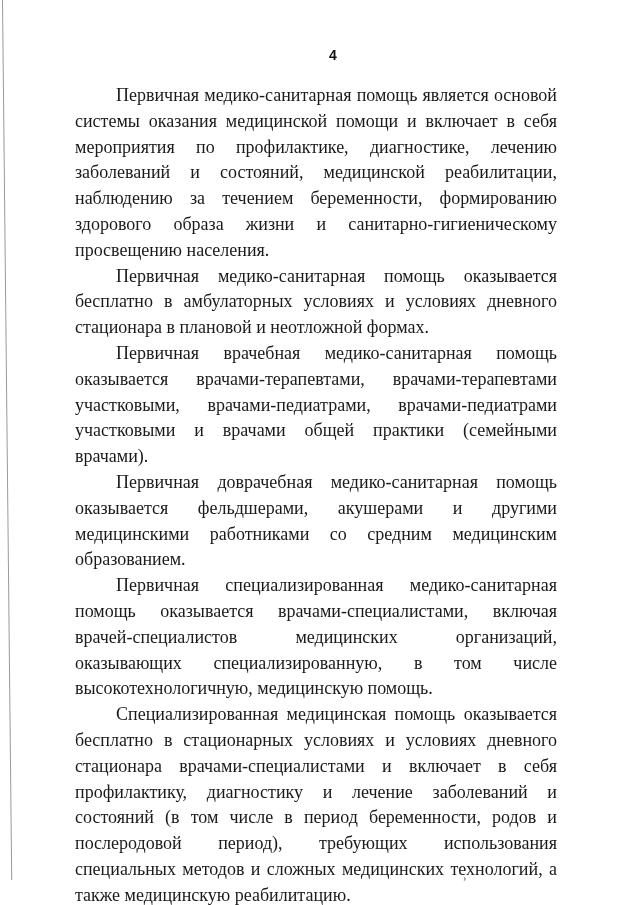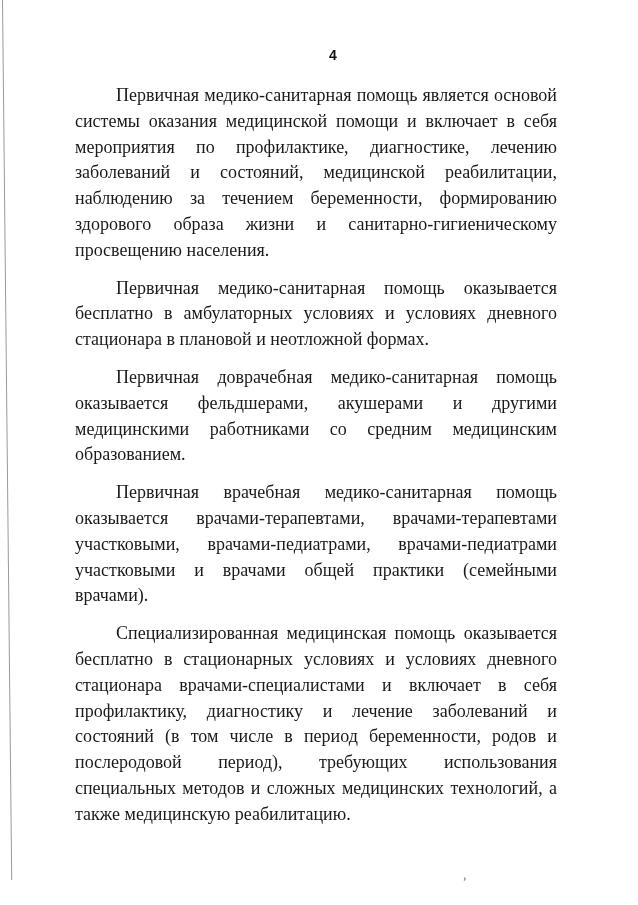--- a/index.html
+++ b/index.html
@@ -44,36 +44,37 @@
       font-size: 18px;
       line-height: 25.8px;
       text-align: justify;
     }
     .para {
       margin: 0;
       text-indent: 41px;
       text-align: justify;
     }
     .para + .para {
-      margin-top: 12px;
+      margin-top: 0;
     }
     .speck {
       position: absolute;
       font-size: 10px;
       color: #555;
     }
   </style>
 </head>
 <body>
 
 <div class="scan-edge"></div>
 
 <div class="page-number">4</div>
 
 <div class="body-text">
   <p class="para">Первичная медико-санитарная помощь является основой системы оказания медицинской помощи и включает в себя мероприятия по профилактике, диагностике, лечению заболеваний и состояний, медицинской реабилитации, наблюдению за течением беременности, формированию здорового образа жизни и санитарно-гигиеническому просвещению населения.</p>
   <p class="para">Первичная медико-санитарная помощь оказывается бесплатно в амбулаторных условиях и условиях дневного стационара в плановой и неотложной формах.</p>
+  <p class="para">Первичная врачебная медико-санитарная помощь оказывается врачами-терапевтами, врачами-терапевтами участковыми, врачами-педиатрами, врачами-педиатрами участковыми и врачами общей практики (семейными врачами).</p>
   <p class="para">Первичная доврачебная медико-санитарная помощь оказывается фельдшерами, акушерами и другими медицинскими работниками со средним медицинским образованием.</p>
-  <p class="para">Первичная врачебная медико-санитарная помощь оказывается врачами-терапевтами, врачами-терапевтами участковыми, врачами-педиатрами, врачами-педиатрами участковыми и врачами общей практики (семейными врачами).</p>
+  <p class="para">Первичная специализированная медико-санитарная помощь оказывается врачами-специалистами, включая врачей-специалистов медицинских организаций, оказывающих специализированную, в том числе высокотехнологичную, медицинскую помощь.</p>
   <p class="para">Специализированная медицинская помощь оказывается бесплатно в стационарных условиях и условиях дневного стационара врачами-специалистами и включает в себя профилактику, диагностику и лечение заболеваний и состояний (в том числе в период беременности, родов и послеродовой период), требующих использования специальных методов и сложных медицинских технологий, а также медицинскую реабилитацию.</p>
 </div>
 
 <div class="speck" style="left:463px; top:872px;">›</div>
 
 </body></html>

